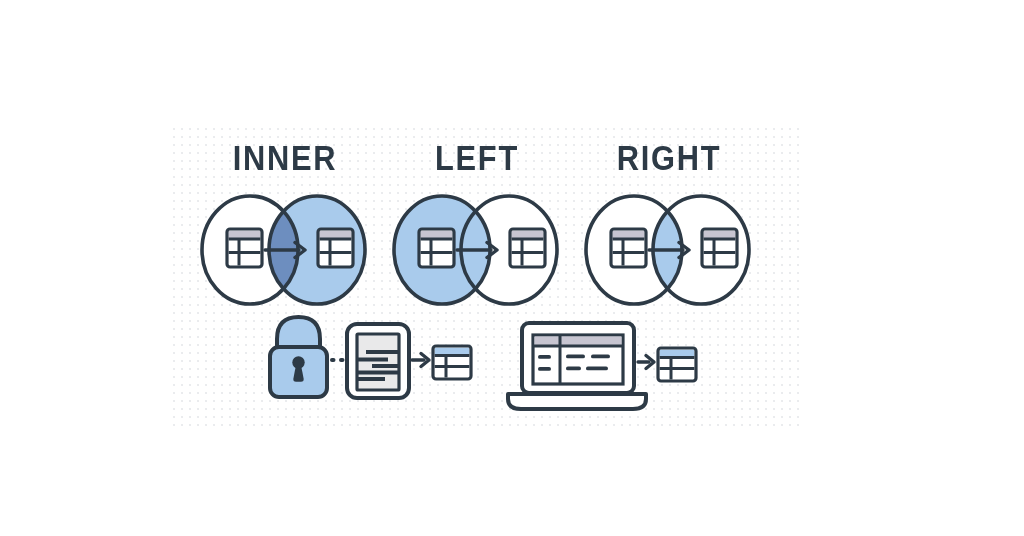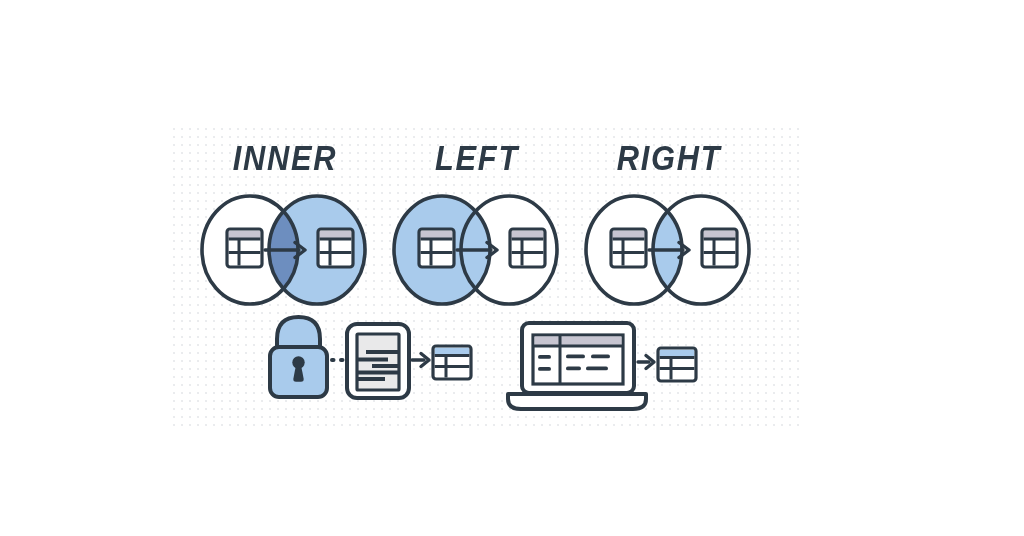--- a/index.html
+++ b/index.html
@@ -2,21 +2,21 @@
 <html><head>
 <meta charset="utf-8">
 <style>
   html,body{margin:0;padding:0;background:#fff;}
   .canvas{position:relative;width:1024px;height:536px;background:#ffffff;overflow:hidden;
           font-family:"Liberation Sans",sans-serif;}
   :root{--navy:#2d3a46;--lblue:#a9cbec;--mblue:#6d8ebf;--hgray:#c7c5d1;--dgray:#e9e9ea;}
   .stipple{position:absolute;left:170px;top:125px;width:630px;height:305px;
            background-image:radial-gradient(circle,rgba(125,135,150,.16) 1px,transparent 1.1px);
            background-size:8px 8px;pointer-events:none;}
-  .venn-group{position:absolute;width:170px;height:212px;font-style:italic;}
+  .venn-group{position:absolute;width:170px;height:212px;}
   .venn-title{position:absolute;top:0;left:0;width:100%;text-align:center;
               font-size:35px;font-weight:700;letter-spacing:2px;color:var(--navy);
               transform:scaleX(.88);transform-origin:center;line-height:40px;}
   .venn-svg{position:absolute;top:55px;left:0;}
   .ol{fill:none;stroke:var(--navy);stroke-width:3.6;}
   .tbl-bg{fill:#ffffff;}
   .tbl-frame{fill:none;stroke:var(--navy);stroke-width:3.2;stroke-linejoin:round;}
   .tl{stroke:var(--navy);stroke-width:3;fill:none;}
   .arrow line{stroke:var(--navy);stroke-width:3.4;stroke-linecap:round;}
   .arrow path{fill:none;stroke:var(--navy);stroke-width:3.4;stroke-linecap:round;stroke-linejoin:round;}

